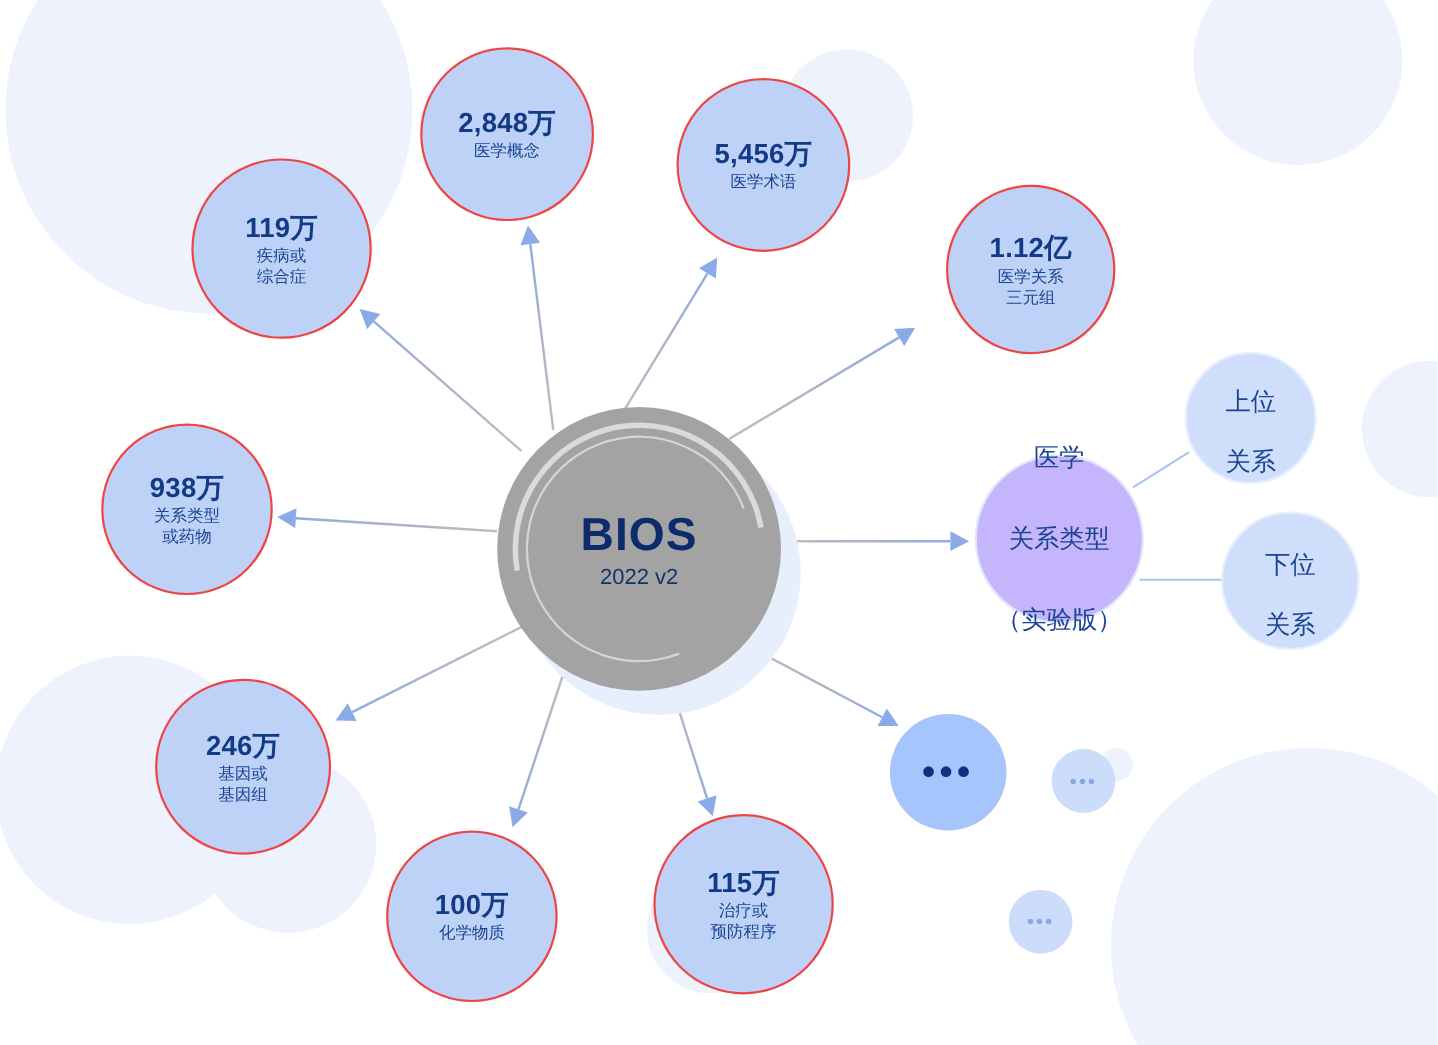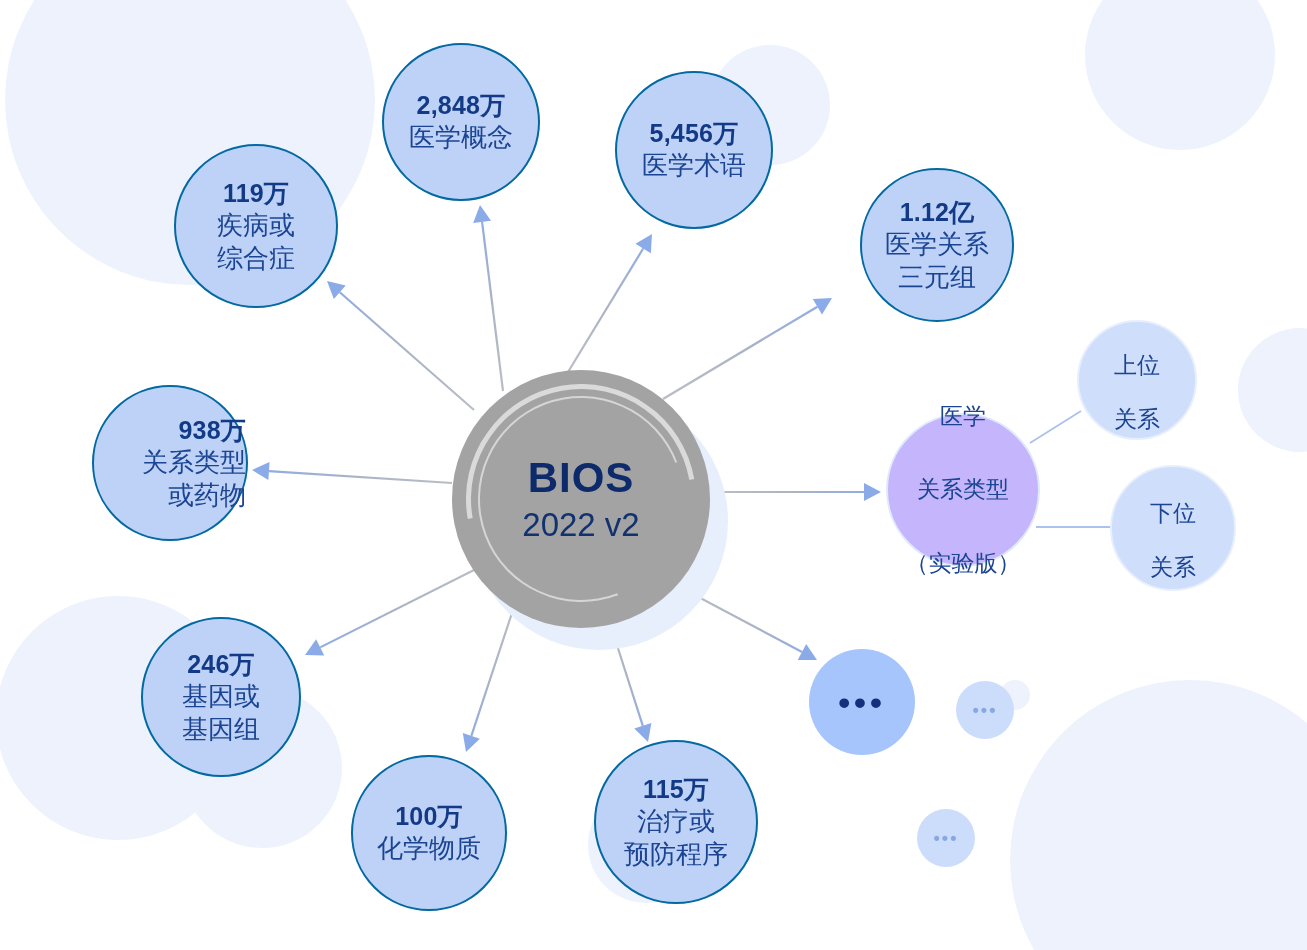--- a/index.html
+++ b/index.html
@@ -37,33 +37,33 @@
   .node {
     position: absolute;
     border-radius: 50%;
     box-sizing: border-box;
     display: flex;
     flex-direction: column;
     align-items: center;
     justify-content: center;
     text-align: center;
     background: #bed2f7;
-    border: 2px solid #0369a1;
+    border: 2px solid #ef4444;
     color: #12307d;
     line-height: 1.28;
   }
   .node .val {
     font-weight: bold;
     font-size: 25px;
     letter-spacing: 0.2px;
     color: #123a86;
     white-space: nowrap;
   }
   .node .lbl {
-    font-size: 26px;
+    font-size: 15px;
     color: #1b4492;
     white-space: nowrap;
   }
 
   .node.reltype {
     background: #c4b5fd;
     border-color: #dfe9fb;
     gap: 44px;
   }
   .node.reltype .lbl { font-size: 23px; }
@@ -131,21 +131,21 @@
   }
   #center-node .title {
     font-size: 42px;
     font-weight: bold;
     color: #0d2a6b;
     letter-spacing: 1px;
     position: relative;
     z-index: 2;
   }
   #center-node .subtitle {
-    font-size: 33px;
+    font-size: 20px;
     color: #11316f;
     margin-top: 4px;
     position: relative;
     z-index: 2;
   }
   #center-shadow {
     position: absolute;
     left: 470px;
     top: 392px;
     width: 258px;
@@ -283,21 +283,21 @@
         <div class="node " style="left: 174px; top: 144px; width: 164px; height: 164px;">
           <div class="val">119万</div>
           <div class="lbl">疾病或</div>
           <div class="lbl">综合症</div>
         </div>
         <div class="node " style="left: 860px; top: 168px; width: 154px; height: 154px;">
           <div class="val">1.12亿</div>
           <div class="lbl">医学关系</div>
           <div class="lbl">三元组</div>
         </div>
-        <div class="node " style="left: 92px; top: 385px; width: 156px; height: 156px; align-items: flex-end;">
+        <div class="node " style="left: 92px; top: 385px; width: 156px; height: 156px;">
           <div class="val">938万</div>
           <div class="lbl">关系类型</div>
           <div class="lbl">或药物</div>
         </div>
         <div class="node " style="left: 141px; top: 617px; width: 160px; height: 160px;">
           <div class="val">246万</div>
           <div class="lbl">基因或</div>
           <div class="lbl">基因组</div>
         </div>
         <div class="node " style="left: 351px; top: 755px; width: 156px; height: 156px;">

